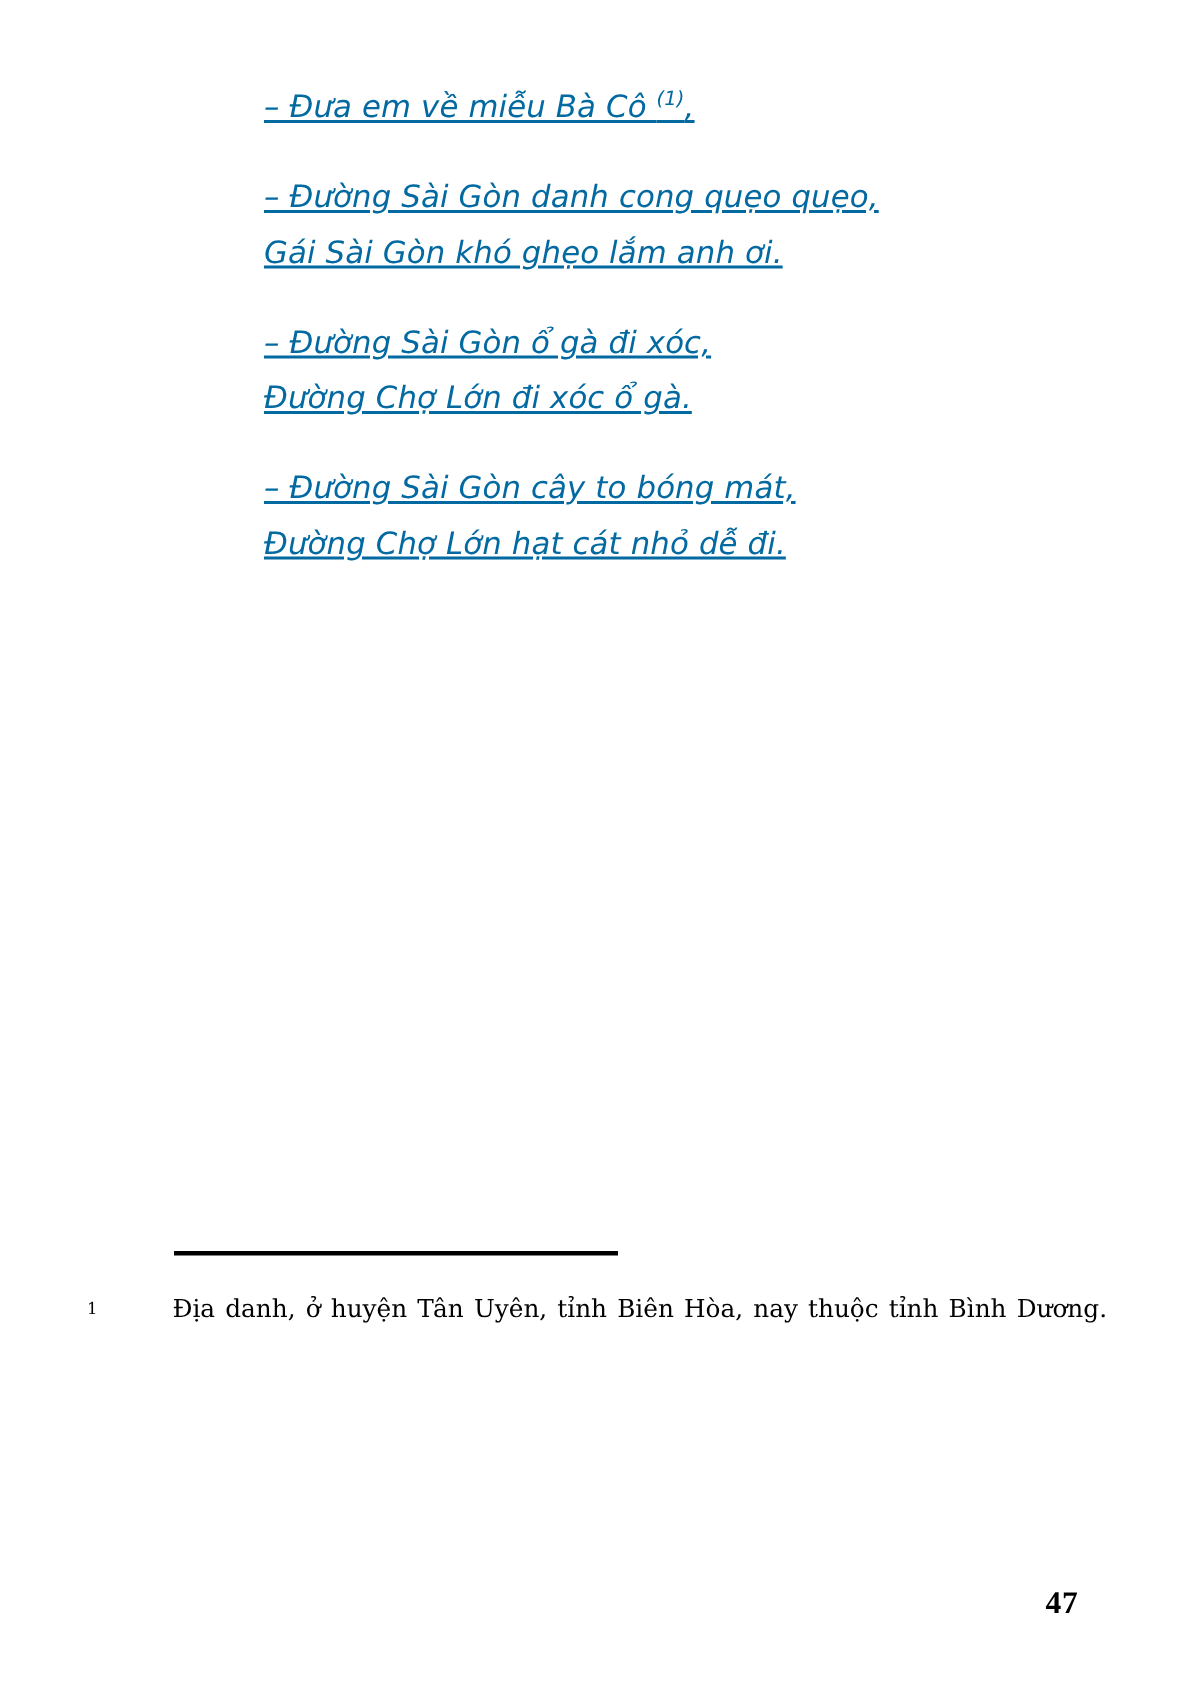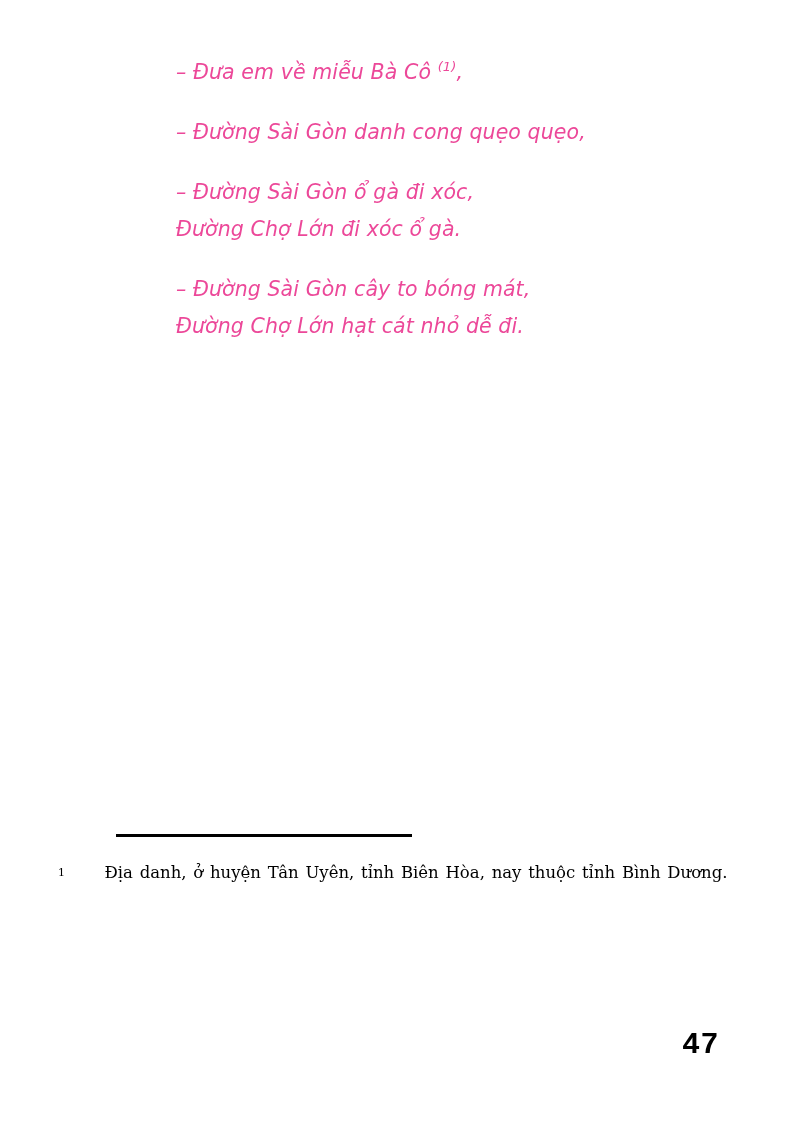--- a/index.html
+++ b/index.html
@@ -34,21 +34,22 @@
   .stanza:last-child {
     margin-bottom: 0;
   }
   .line {
     font-family: "DejaVu Sans", sans-serif;
     font-style: italic;
     font-size: 20.5px;
     line-height: 37px;
     letter-spacing: 0.1px;
     white-space: pre;
-    color: #ec4899;
+    color: #0369a1;
+    text-decoration: underline;
   }
   .footnote-ref {
     font-size: 13px;
     vertical-align: super;
     font-style: italic;
   }
   .footnote-rule {
     position: absolute;
     left: 116px;
     top: 834px;
@@ -69,46 +70,47 @@
     position: absolute;
     left: 0;
     top: 0;
     font-size: 11px;
     vertical-align: super;
     font-family: "DejaVu Serif", serif;
   }
   .footnote-text {
     display: block;
     margin-left: 36px;
-    text-align: center;
+    text-align: right;
     word-spacing: 1.5px;
   }
   .page-number {
     position: absolute;
     right: 74px;
-    top: 1028px;
-    font-family: Liberation Mono, monospace;
+    top: 1056px;
+    font-family: Liberation Serif, serif;
     font-weight: bold;
-    font-size: 30px;
+    font-size: 21px;
     letter-spacing: 0.5px;
   }
 </style>
 </head>
 <body>
 
 <div class="page">
 
   <div class="poem-block">
 
     <div class="stanza">
       <div class="line"><span>– Đưa em về miễu Bà Cô </span><span class="footnote-ref">(1)</span><span>,</span></div>
     </div>
 
     <div class="stanza">
       <div class="line">– Đường Sài Gòn danh cong quẹo quẹo,</div>
+      <div class="line">Gái Sài Gòn khó ghẹo lắm anh ơi.</div>
     </div>
 
     <div class="stanza">
       <div class="line">– Đường Sài Gòn ổ gà đi xóc,</div>
       <div class="line">Đường Chợ Lớn đi xóc ổ gà.</div>
     </div>
 
     <div class="stanza">
       <div class="line">– Đường Sài Gòn cây to bóng mát,</div>
       <div class="line">Đường Chợ Lớn hạt cát nhỏ dễ đi.</div>

